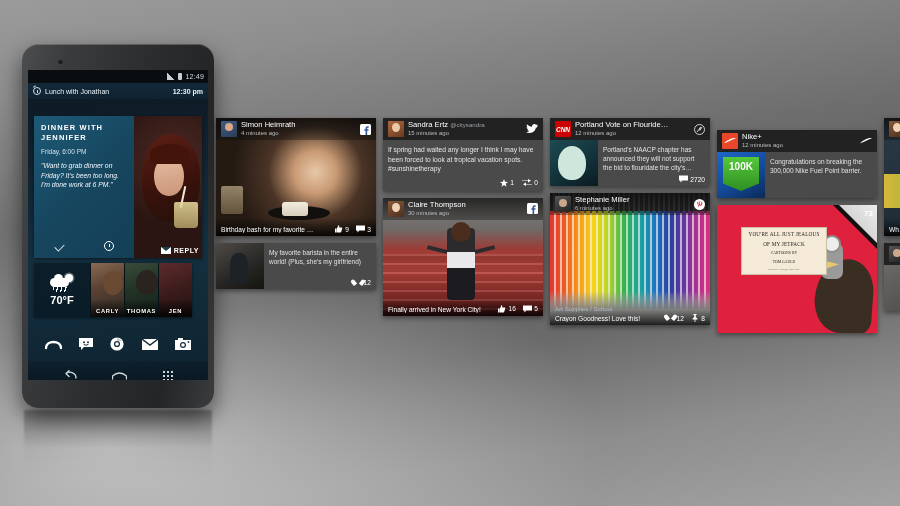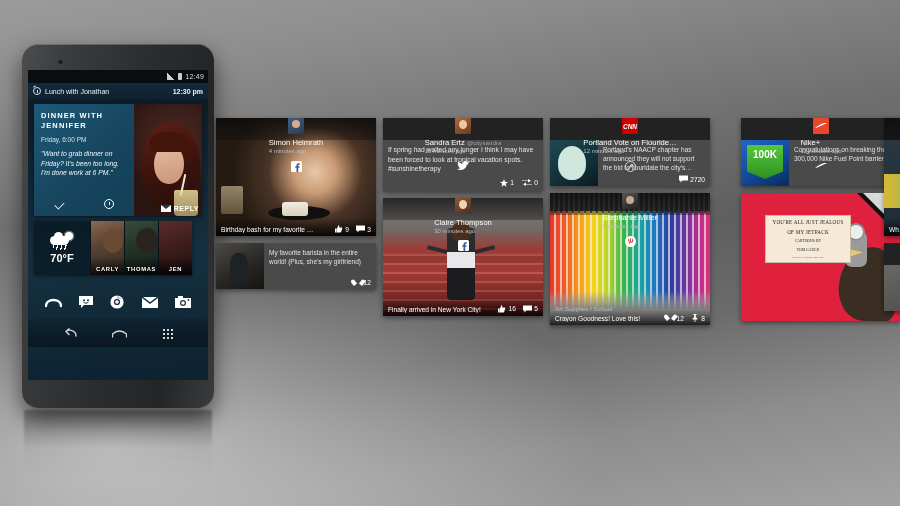--- a/index.html
+++ b/index.html
@@ -44,21 +44,21 @@
   .eventbar { height:16px; display:flex; align-items:center; justify-content:space-between;
     padding:0 5px; background:linear-gradient(180deg,#12293a,#0f2231); }
   .eventbar .left { display:flex; align-items:center; gap:4px; }
   .eventbar .label { color:#eaf2f7; font-size:7px; }
   .eventbar .time { color:#eaf2f7; font-size:7px; font-weight:bold; }
   .clock-ico { width:8px; height:8px; border:1px solid #cfe0ea; border-radius:50%; position:relative; }
   .clock-ico:before { content:""; position:absolute; left:3px; top:1.5px; width:1px; height:3px; background:#cfe0ea; }
   .clock-ico:after { content:""; position:absolute; left:-1.5px; top:-2px; width:3px; height:1px; background:#cfe0ea; transform:rotate(-40deg); }
 
   
-  .msgcard { margin:5px 6px 0 6px; height:112px; display:flex;
+  .msgcard { margin:17px 6px 0 6px; height:142px; display:flex;
     background:linear-gradient(135deg,#1d5a77 0%,#17465f 40%,#123b52 100%);
     box-shadow:0 1px 3px rgba(0,0,0,.5); }
   .msg-left { flex:1; padding:7px 7px 0 7px; position:relative; }
   .msg-title { color:#fff; font-size:7.5px; font-weight:bold; letter-spacing:1.1px; line-height:10px; }
   .msg-when { color:#cfe3ee; font-size:6.5px; margin-top:5px; }
   .msg-body { color:#eef6fb; font-size:6.8px; font-style:italic; line-height:9.5px; margin-top:6px; }
   .msg-actions { position:absolute; bottom:7px; left:0; width:100%;
     display:flex; justify-content:space-around; align-items:center; }
   .check-ico { width:11px; height:7px; border-left:1.4px solid #fff; border-bottom:1.4px solid #fff;
     transform:rotate(-45deg) scale(.8); }
@@ -116,24 +116,24 @@
   .dock svg { display:block; }
   .navbar { height:28px; display:flex; align-items:center; justify-content:space-around; padding:0 18px;
     background:linear-gradient(180deg,rgba(6,14,20,.2),rgba(6,14,20,.6)); }
   .nav-dots { width:11px; height:11px;
     background-image:radial-gradient(circle, #cfd8de 1px, transparent 1.2px);
     background-size:4px 4px; }
 
   
   .wall { position:absolute; left:216px; top:118px; width:690px; height:222px; }
   .col { position:absolute; top:0; width:160px; }
-  .col1 { left:0; } .col2 { left:167px; } .col3 { left:334px; } .col4 { left:525px; } .col5 { left:668px; width:160px; }
+  .col1 { left:0; } .col2 { left:167px; } .col3 { left:334px; } .col4 { left:501px;margin-top:12px; } .col5 { left:668px; width:160px; }
   .card { background:#4a4a4a; box-shadow:0 2px 5px rgba(0,0,0,.45); overflow:hidden; margin-bottom:7px; position:relative; }
   .card-head { height:22px; display:flex; align-items:center; gap:4px; padding:0 5px;
-    background:rgba(20,20,20,.72); position:relative; z-index:3;flex-direction:column; }
+    background:rgba(20,20,20,.72); position:relative; z-index:3; }
   .card-head.over { position:absolute; left:0; top:0; width:100%;
     background:linear-gradient(180deg,rgba(10,10,10,.75),rgba(10,10,10,.35)); }
   .avatar { width:16px; height:16px; flex:none; border-radius:1px; overflow:hidden; position:relative;
     background:linear-gradient(150deg,#6b6b6b,#3a3a3a); }
   .av-a { background:linear-gradient(150deg,#3f5d86,#2b3c55); }
   .av-a:after { content:""; position:absolute; left:4px; top:2px; width:8px; height:8px; border-radius:50%; background:#d9a98a; }
   .av-b { background:linear-gradient(150deg,#2f5a8a,#1d3550); }
   .av-b:after { content:""; position:absolute; left:4px; top:3px; width:8px; height:8px; border-radius:50%; background:#6b4a3a; }
   .av-c { background:linear-gradient(150deg,#b0683f,#6b3a22); }
   .av-c:after { content:""; position:absolute; left:4px; top:2px; width:8px; height:9px; border-radius:50%; background:#e9c9a8; }

